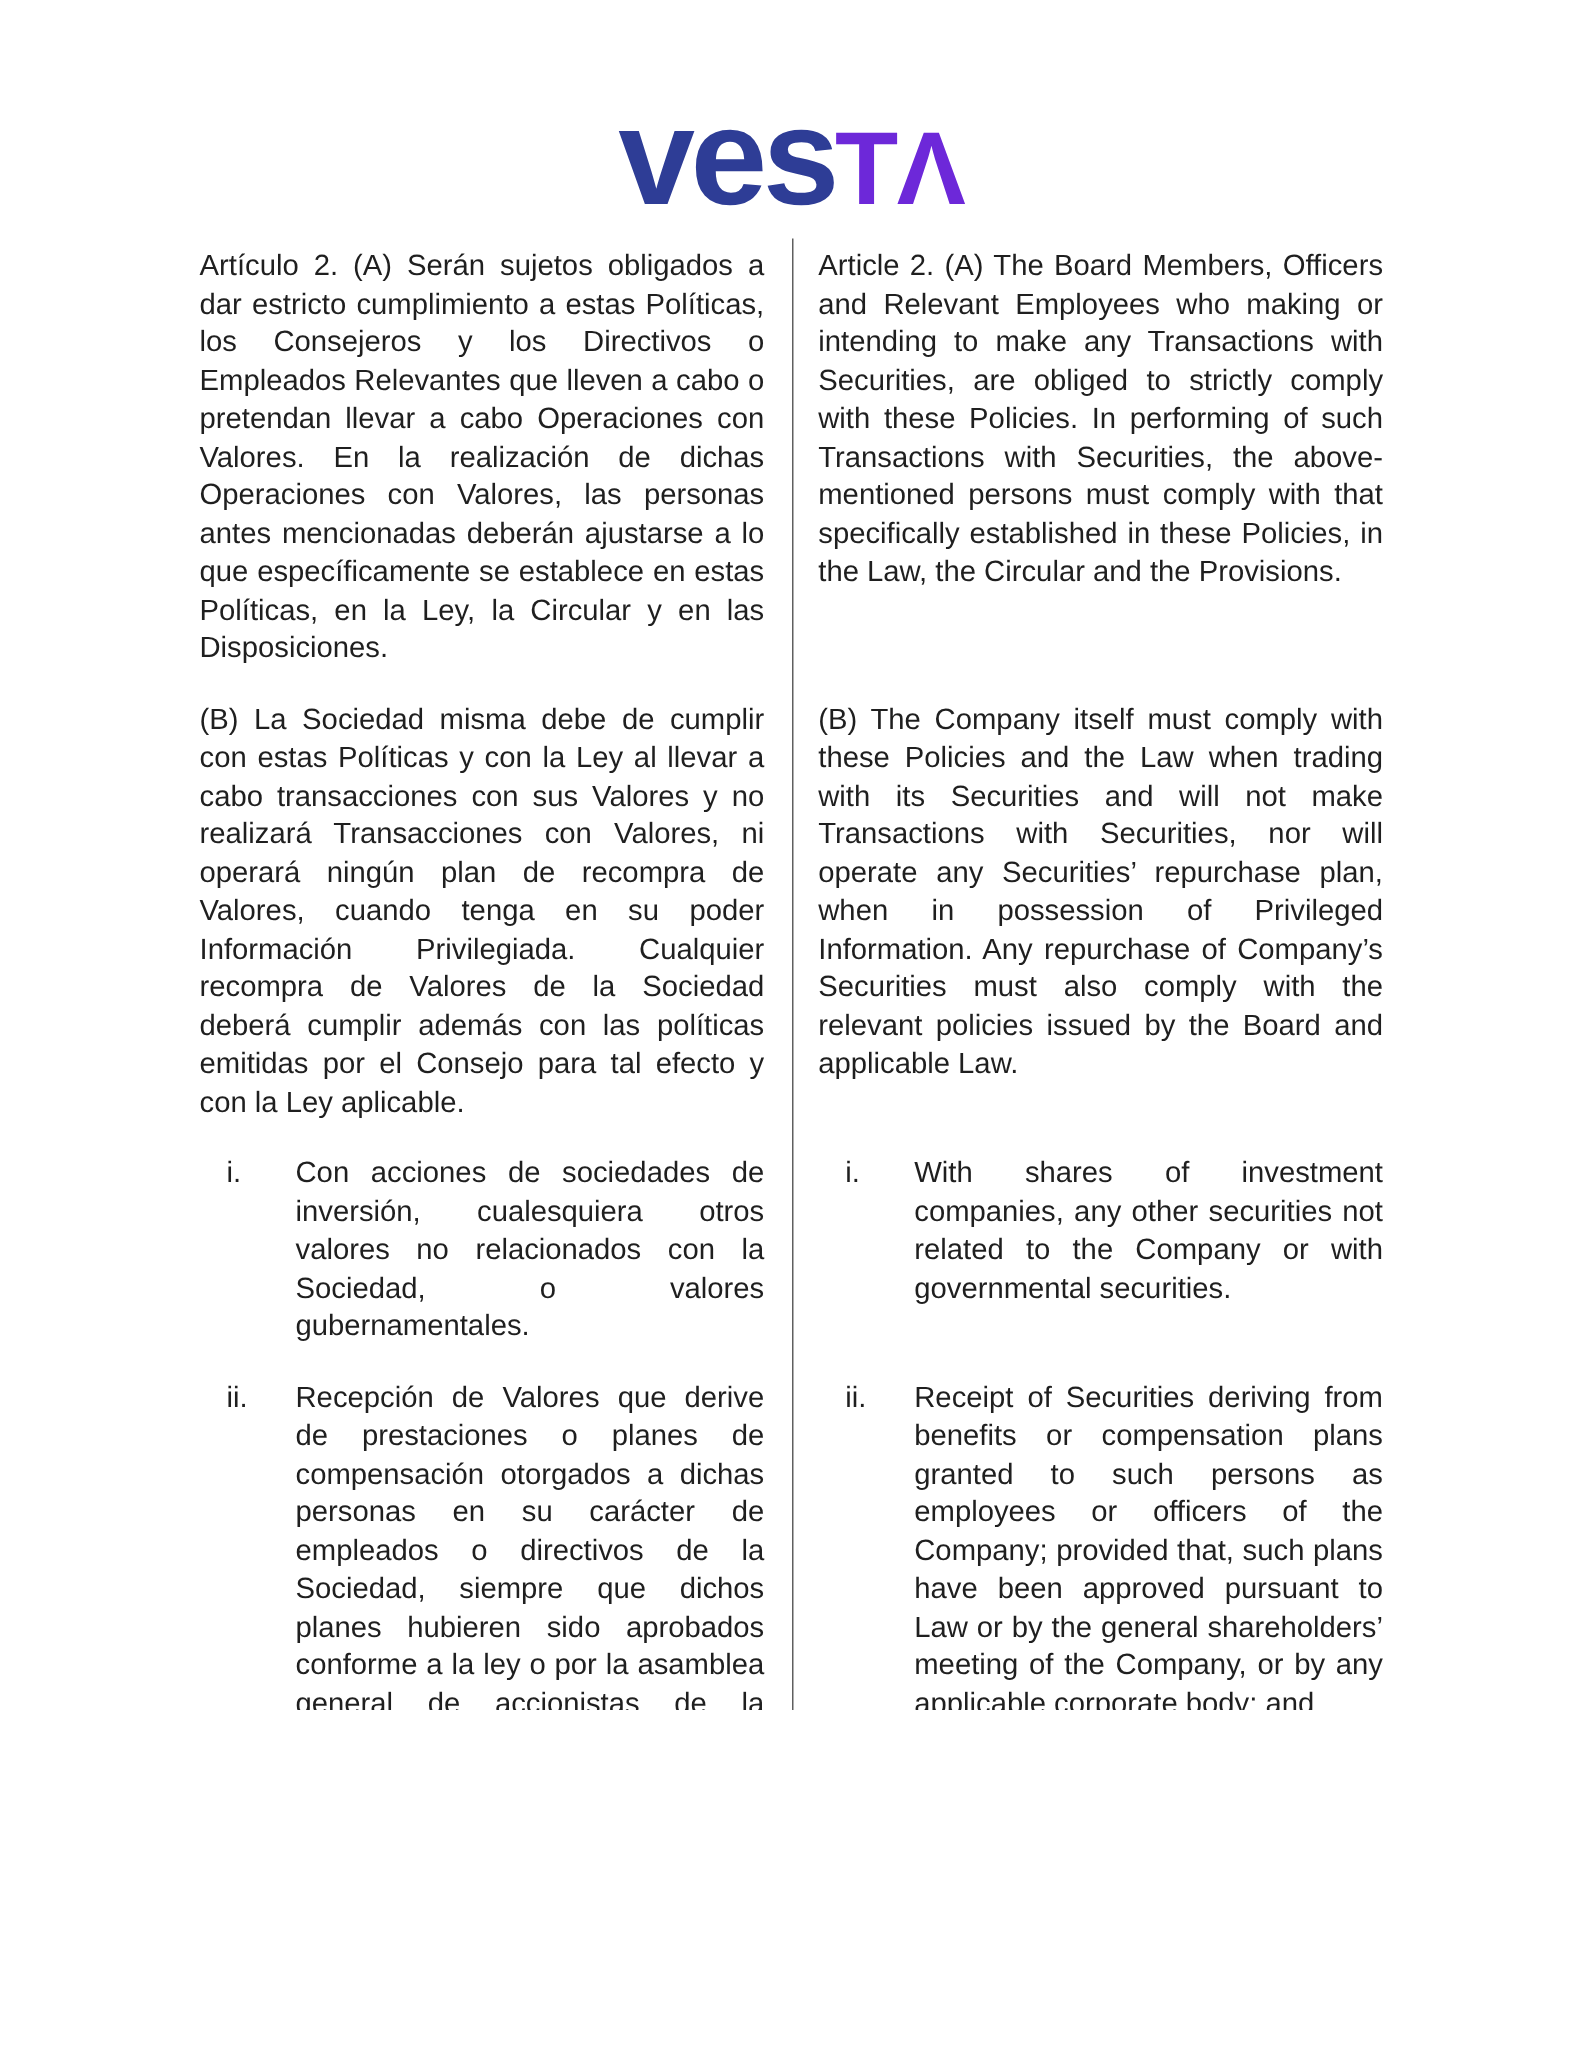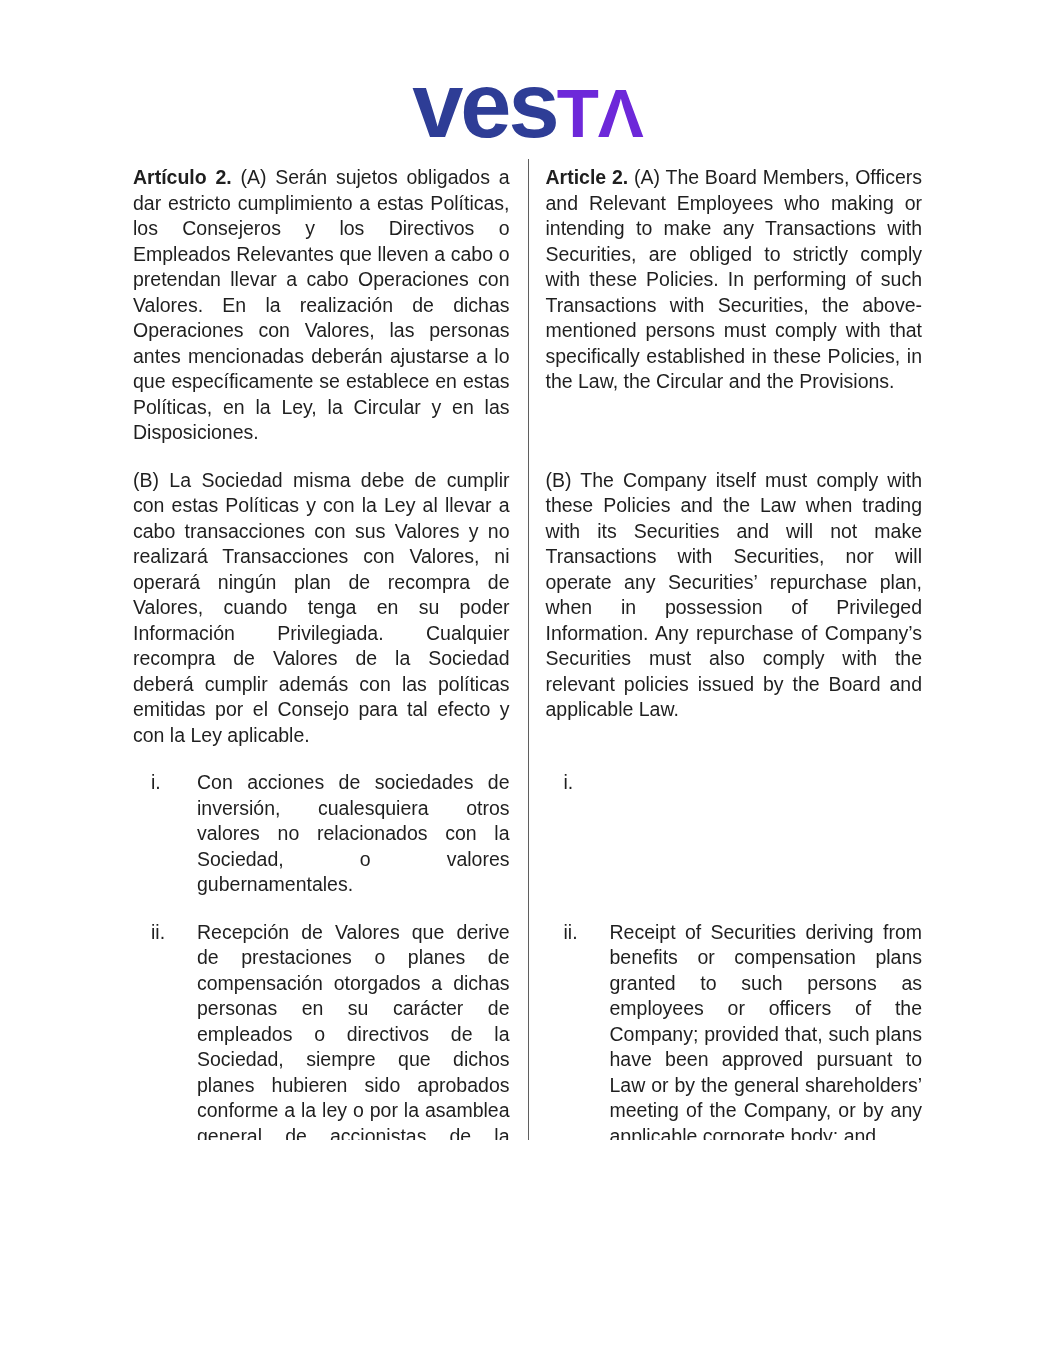--- a/index.html
+++ b/index.html
@@ -56,21 +56,21 @@
     top: -6px;
     bottom: 2px;
     width: 1.5px;
     background: #5f5f5f;
   }
   .cell {
     font-size: 19.5px;
     line-height: 25.5px;
     text-align: justify;
   }
-  .lead { font-weight: bold; }
+  .lead { font-weight: normal; }
   .list-item {
     position: relative;
     padding-left: 64px;
   }
   .list-item .marker {
     position: absolute;
     left: 18px;
     top: 0;
   }
 
@@ -99,21 +99,21 @@
     <div class="divider"></div>
 
     <div class="cell"><span class="lead">Artículo 2.</span><span> (A) Serán sujetos obligados a dar estricto cumplimiento a estas Políticas, los Consejeros y los Directivos o Empleados Relevantes que lleven a cabo o pretendan llevar a cabo Operaciones con Valores. En la realización de dichas Operaciones con Valores, las personas antes mencionadas deberán ajustarse a lo que específicamente se establece en estas Políticas, en la Ley, la Circular y en las Disposiciones.</span></div>
     <div class="cell"><span class="lead">Article 2.</span><span> (A) The Board Members, Officers and Relevant Employees who making or intending to make any Transactions with Securities, are obliged to strictly comply with these Policies. In performing of such Transactions with Securities, the above-mentioned persons must comply with that specifically established in these Policies, in the Law, the Circular and the Provisions.</span></div>
 
     <div class="cell"><span>(B) La Sociedad misma debe de cumplir con estas Políticas y con la Ley al llevar a cabo transacciones con sus Valores y no realizará Transacciones con Valores, ni operará ningún plan de recompra de Valores, cuando tenga en su poder Información Privilegiada. Cualquier recompra de Valores de la Sociedad deberá cumplir además con las políticas emitidas por el Consejo para tal efecto y con la Ley aplicable.</span></div>
     <div class="cell"><span>(B) The Company itself must comply with these Policies and the Law when trading with its Securities and will not make Transactions with Securities, nor will operate any Securities’ repurchase plan, when in possession of Privileged Information. Any repurchase of Company’s Securities must also comply with the relevant policies issued by the Board and applicable Law.</span></div>
 
 
     <div class="cell list-item"><span class="marker">i.</span><span>Con acciones de sociedades de inversión, cualesquiera otros valores no relacionados con la Sociedad, o valores gubernamentales.</span></div>
-    <div class="cell list-item"><span class="marker">i.</span></div>
+    <div class="cell list-item"><span class="marker">i.</span><span>With shares of investment companies, any other securities not related to the Company or with governmental securities.</span></div>
 
     <div class="cell list-item"><span class="marker">ii.</span><span>Recepción de Valores que derive de prestaciones o planes de compensación otorgados a dichas personas en su carácter de empleados o directivos de la Sociedad, siempre que dichos planes hubieren sido aprobados conforme a la ley o por la asamblea general de accionistas de la Sociedad o por cualquier órgano societario aplicable; y</span></div>
     <div class="cell list-item"><span class="marker">ii.</span><span>Receipt of Securities deriving from benefits or compensation plans granted to such persons as employees or officers of the Company; provided that, such plans have been approved pursuant to Law or by the general shareholders’ meeting of the Company, or by any applicable corporate body; and</span></div>
   </div>
 
   <div class="page-number">10</div>
 
 </div>
 
 </body></html>

